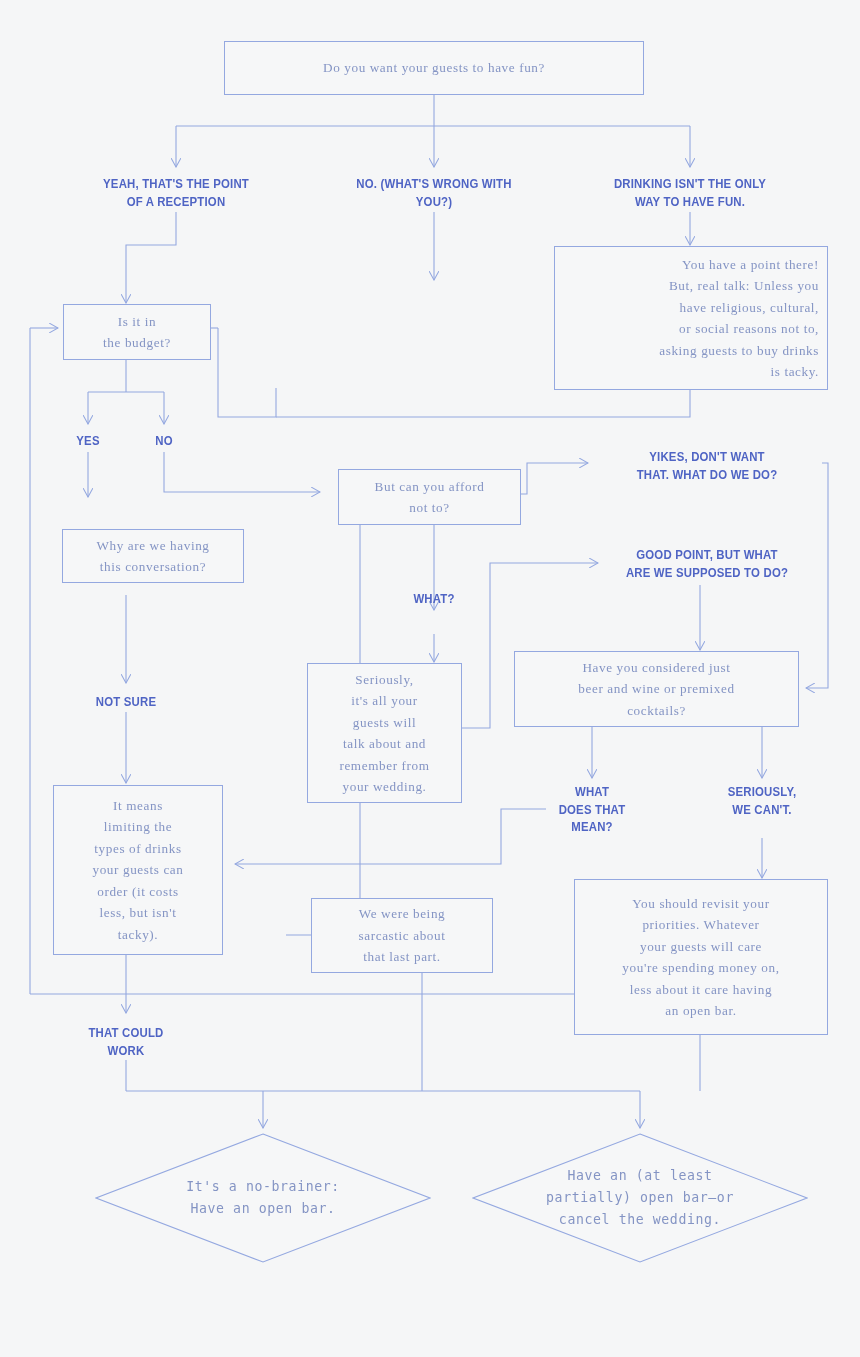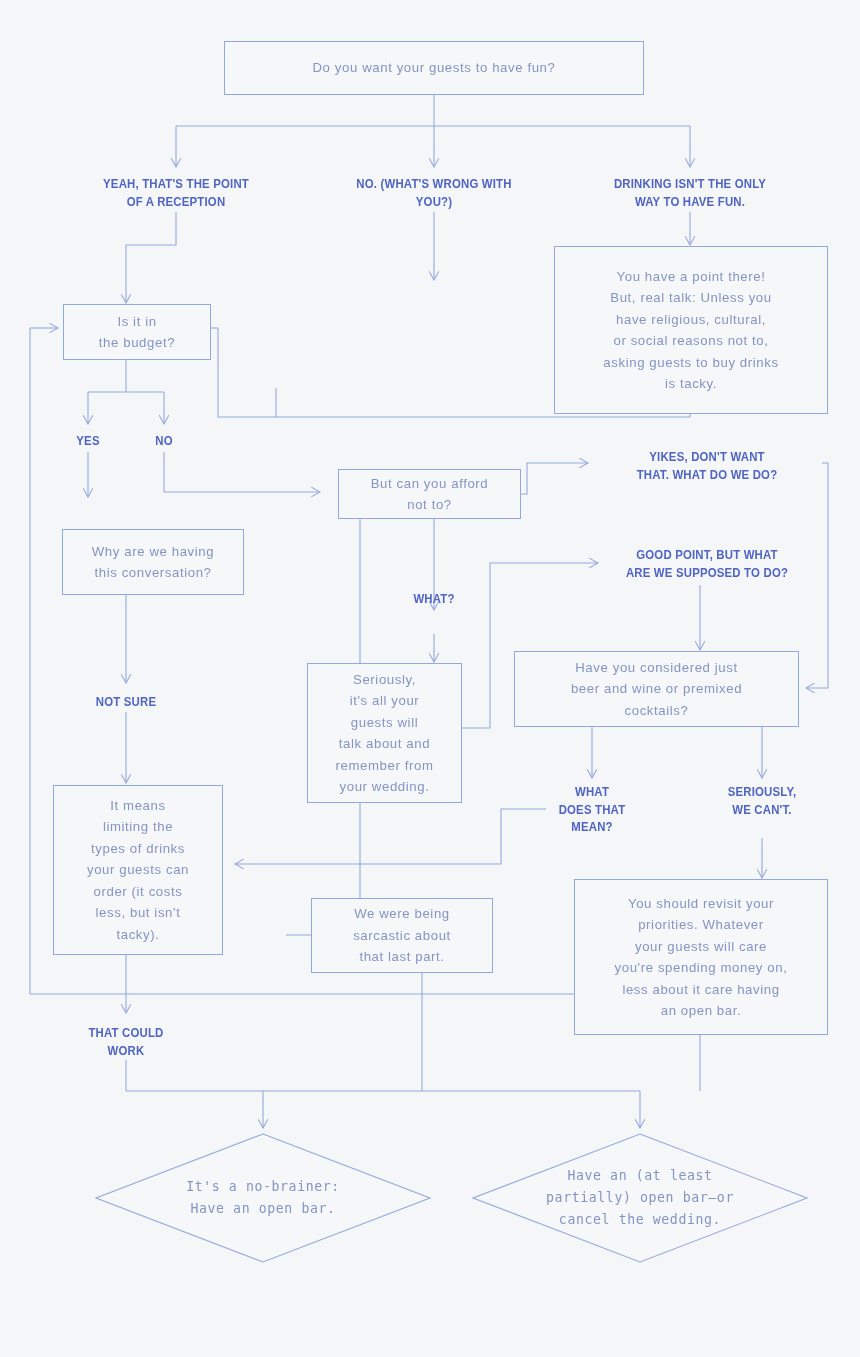--- a/index.html
+++ b/index.html
@@ -24,21 +24,21 @@
     width: 860px;
     height: 1357px;
     pointer-events: none;
   }
   .node {
     position: absolute;
     box-sizing: border-box;
     border: 1px solid #94a8e0;
     background: #f6f7f8;
     color: #8494c4;
-    font-family: Liberation Sans, sans-serif;
+    font-family: Liberation Serif, serif;
     font-size: 13.2px;
     line-height: 21.5px;
     letter-spacing: 0.6px;
     text-align: center;
     display: flex;
     align-items: center;
     justify-content: center;
     padding: 4px 8px;
   }
   .node span { display: block; width: 100%; }
@@ -177,21 +177,21 @@
     <div>NO. (WHAT'S WRONG WITH</div>
     <div>YOU?)</div>
   </div>
 
   <div class="label" style="left:590px; top:176px; width:200px;">
     <div>DRINKING ISN'T THE ONLY</div>
     <div>WAY TO HAVE FUN.</div>
   </div>
 
 
-  <div class="node" style="left:554px; top:246px; width:274px; height:168px;">
+  <div class="node" style="left:554px; top:246px; width:274px; height:144px;text-align:right;">
     <span>
       <div>You have a point there!</div>
       <div>But, real talk: Unless you</div>
       <div>have religious, cultural,</div>
       <div>or social reasons not to,</div>
       <div>asking guests to buy drinks</div>
       <div>is tacky.</div>
     </span>
   </div>
 
@@ -203,32 +203,32 @@
   </div>
 
   <div class="label" style="left:48px; top:433px; width:80px;">
     <div>YES</div>
   </div>
 
   <div class="label" style="left:124px; top:433px; width:80px;">
     <div>NO</div>
   </div>
 
-  <div class="node" style="left:62px; top:529px; width:182px; height:66px;">
+  <div class="node" style="left:62px; top:529px; width:182px; height:54px;">
     <span>
       <div>Why are we having</div>
       <div>this conversation?</div>
     </span>
   </div>
 
   <div class="label" style="left:66px; top:694px; width:120px;">
     <div>NOT SURE</div>
   </div>
 
-  <div class="node" style="left:338px; top:469px; width:183px; height:50px;">
+  <div class="node" style="left:338px; top:469px; width:183px; height:56px;">
     <span>
       <div>But can you afford</div>
       <div>not to?</div>
     </span>
   </div>
 
   <div class="label" style="left:604px; top:449px; width:206px;">
     <div>YIKES, DON'T WANT</div>
     <div>THAT. WHAT DO WE DO?</div>
   </div>

